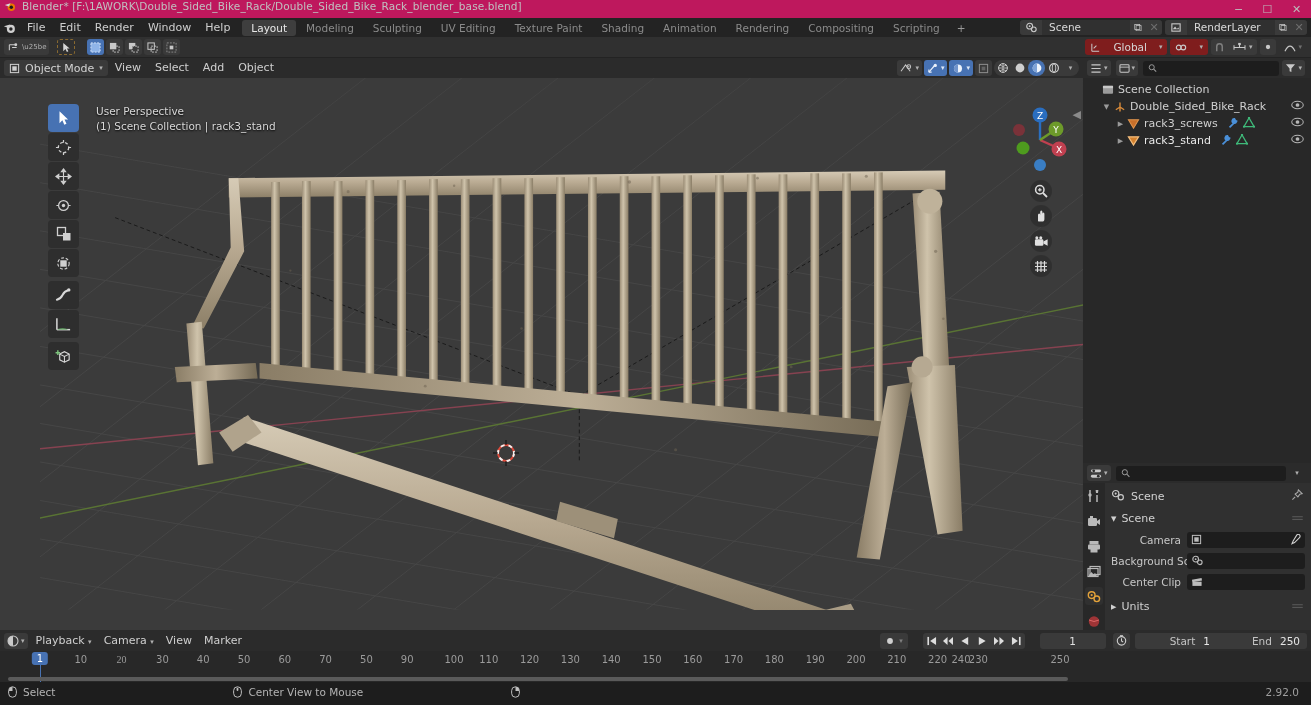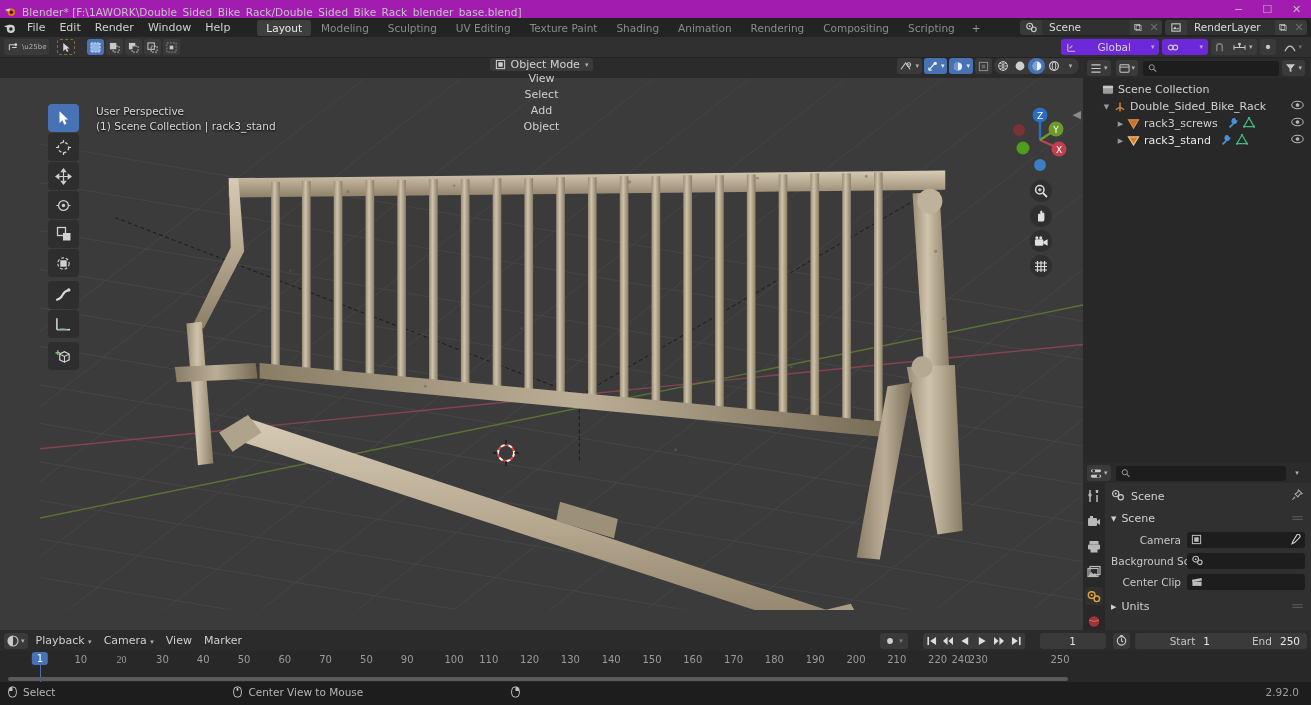--- a/index.html
+++ b/index.html
@@ -5,34 +5,34 @@
   * { box-sizing: border-box; margin:0; padding:0; }
   html,body { background:#1d1d1d; }
   body {
     width:1311px; height:705px; overflow:hidden; position:relative;
     font-family:"DejaVu Sans", sans-serif; font-size:11px; color:#d2d2d2;
     -webkit-font-smoothing:antialiased;
   }
 
   
   #titlebar {
-    height:18px; background:#a21caf; display:flex; align-items:flex-end;
+    height:18px; background:#be185d; display:flex; align-items:flex-start;
     padding:0 4px; font-size:10.5px; color:#c0c0c0; position:relative;
   }
   #titlebar .tlogo { width:13px; height:13px; margin-right:5px; flex:0 0 auto; }
   #titlebar .ttext { white-space:nowrap; letter-spacing:.1px; }
   .wbtns { position:absolute; right:0; top:0; height:18px; display:flex; }
   .wbtn { width:29px; height:18px; display:flex; align-items:center; justify-content:center;
           color:#bdbdbd; font-size:11px; }
 
   
   #topbar { height:19px; background:#232323; display:flex; align-items:center; position:relative; }
   .blogo { width:20px; display:flex; justify-content:center; align-items:center; }
   .mitem { padding:0 7px; height:19px; line-height:19px; font-size:11px; color:#cfcfcf; }
-  .wsTabs { display:flex; align-items:center; margin-left:20px; height:19px; }
+  .wsTabs { display:flex; align-items:center; margin-left:5px; height:19px; }
   .wsTab {
     padding:0 9px; height:16px; line-height:16px; font-size:10.5px; color:#8b8b8b;
     border-radius:3px; margin-right:1px; white-space:nowrap;
   }
   .wsTab.active { background:#3e3e3e; color:#e8e8e8; }
   .wsTab.plus { color:#9a9a9a; padding:0 7px; }
   .topRight { position:absolute; right:4px; top:0; height:19px; display:flex; align-items:center; gap:3px; }
   .idblock { display:flex; align-items:center; height:15px; background:#282828; border-radius:3px; overflow:hidden; }
   .idicon { width:22px; height:15px; background:#3a3a3a; display:flex; align-items:center; justify-content:center; }
   .idname { min-width:88px; padding:0 7px; font-size:10.5px; color:#d9d9d9; height:15px; line-height:15px; background:#303030; }
@@ -41,29 +41,29 @@
 
   
   #toolrow { height:21px; background:#303030; display:flex; align-items:center; position:relative; padding:0 4px; border-bottom:1px solid #232323; }
   .tgroup { display:flex; align-items:center; }
   .tbtn { height:16px; min-width:16px; display:flex; align-items:center; justify-content:center;
           background:#3a3a3a; border-radius:3px; margin-right:2px; padding:0 3px; }
   .tbtn.blue { background:#4772b3; }
   .tbtn.flat { background:transparent; }
   .snapgrp { display:flex; align-items:center; background:#3a3a3a; border-radius:3px; height:16px; }
   .trRight { position:absolute; right:4px; display:flex; align-items:center; gap:3px; }
-  .pill { height:16px; display:flex; align-items:center; background:#6d28d9; border-radius:3px; padding:0 5px; font-size:10.5px; color:#d6d6d6; gap:20px;}
+  .pill { height:16px; display:flex; align-items:center; background:#7f1d1d; border-radius:3px; padding:0 5px; font-size:10.5px; color:#d6d6d6; gap:12px;}
   .chev { font-size:7px; color:#b0b0b0; }
 
   
   #main { display:flex; height:572px; }
 
   
   #viewport { position:relative; width:1083px; height:572px; background:#3b3b3b; overflow:hidden; }
-  #vpheader { height:20px; background:#2b2b2b; display:flex; align-items:center; padding:0 4px; position:relative; z-index:20;flex-direction:column; }
+  #vpheader { height:20px; background:#2b2b2b; display:flex; align-items:center; padding:0 4px; position:relative; z-index:20; }
   .modebox { display:flex; align-items:center; background:#3a3a3a; border-radius:3px; height:16px; padding:0 5px; gap:5px; }
   .vpmenu { padding:0 7px; font-size:11px; color:#cfcfcf; height:16px; line-height:16px; }
   .vpRight { position:absolute; right:4px; display:flex; align-items:center; gap:2px; }
   .shadeGrp { display:flex; align-items:center; background:#3a3a3a; border-radius:8px; height:16px; }
   .shadeBall { width:17px; height:16px; display:flex; align-items:center; justify-content:center; border-radius:8px; }
   .shadeBall.on { background:#4772b3; }
   .vtog { display:flex; align-items:center; background:#3a3a3a; border-radius:3px; height:16px; padding:0 3px; gap:2px; }
   .vtog.on { background:#4772b3; }
 
   #vpcanvas { position:absolute; inset:20px 0 0 0;margin-left:40px; }

